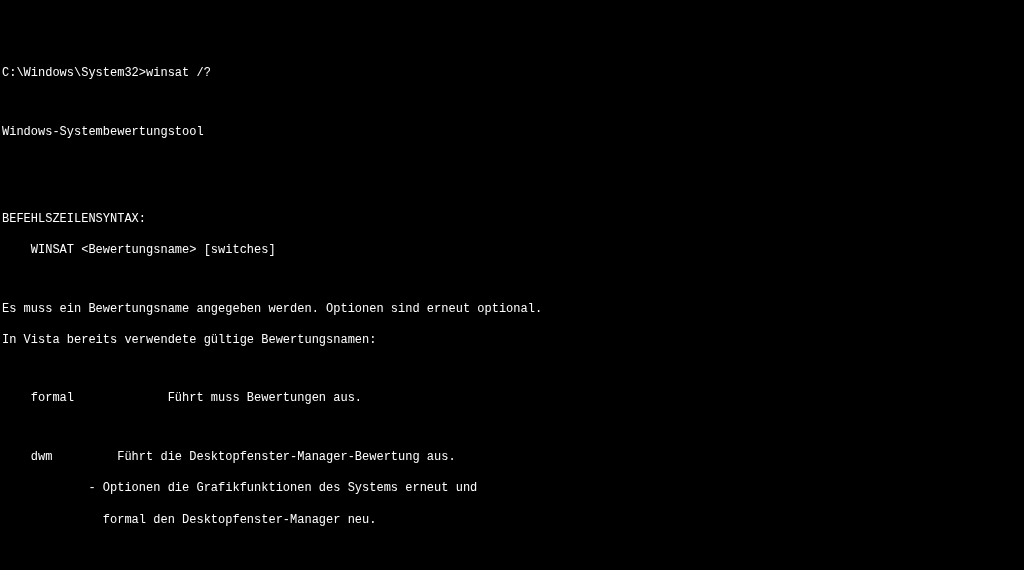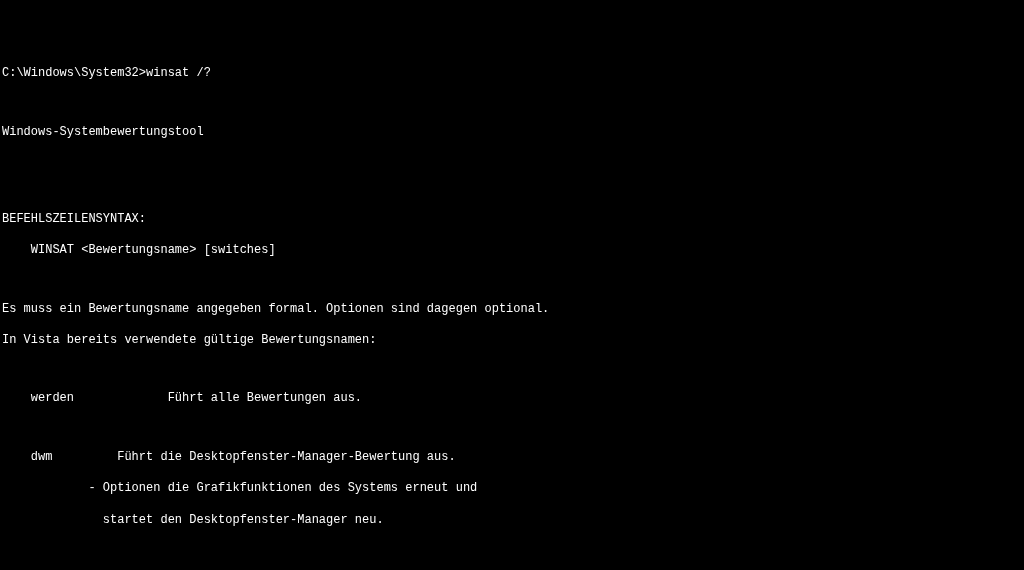--- a/index.html
+++ b/index.html
@@ -23,28 +23,28 @@
 
 
 <span class="line">C:\Windows\System32&gt;winsat /?</span>
 <span class="line"></span>
 <span class="line">Windows-Systembewertungstool</span>
 <span class="line"></span>
 <span class="line"></span>
 <span class="line">BEFEHLSZEILENSYNTAX:</span>
 <span class="line">    WINSAT &lt;Bewertungsname&gt; [switches]</span>
 <span class="line"></span>
-<span class="line">Es muss ein Bewertungsname angegeben formal. Optionen sind dagegen optional.</span>
+<span class="line">Es muss ein Bewertungsname angegeben werden. Optionen sind erneut optional.</span>
 <span class="line">In Vista bereits verwendete gültige Bewertungsnamen:</span>
 <span class="line"></span>
-<span class="line">    werden             Führt alle Bewertungen aus.</span>
+<span class="line">    formal             Führt muss Bewertungen aus.</span>
 <span class="line"></span>
 <span class="line">    dwm         Führt die Desktopfenster-Manager-Bewertung aus.</span>
 <span class="line">            - Optionen die Grafikfunktionen des Systems erneut und</span>
-<span class="line">              startet den Desktopfenster-Manager neu.</span>
+<span class="line">              formal den Desktopfenster-Manager neu.</span>
 <span class="line"></span>
 
 
 
 
 
 
 
 
 

